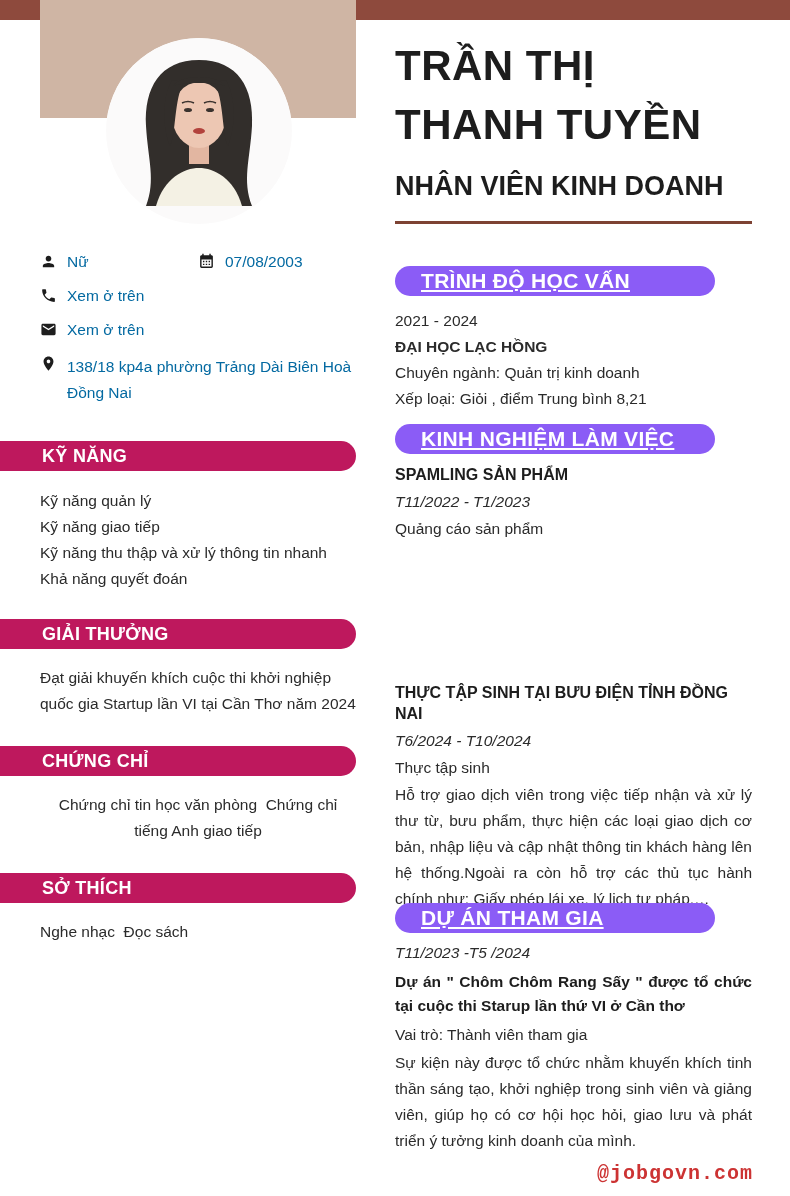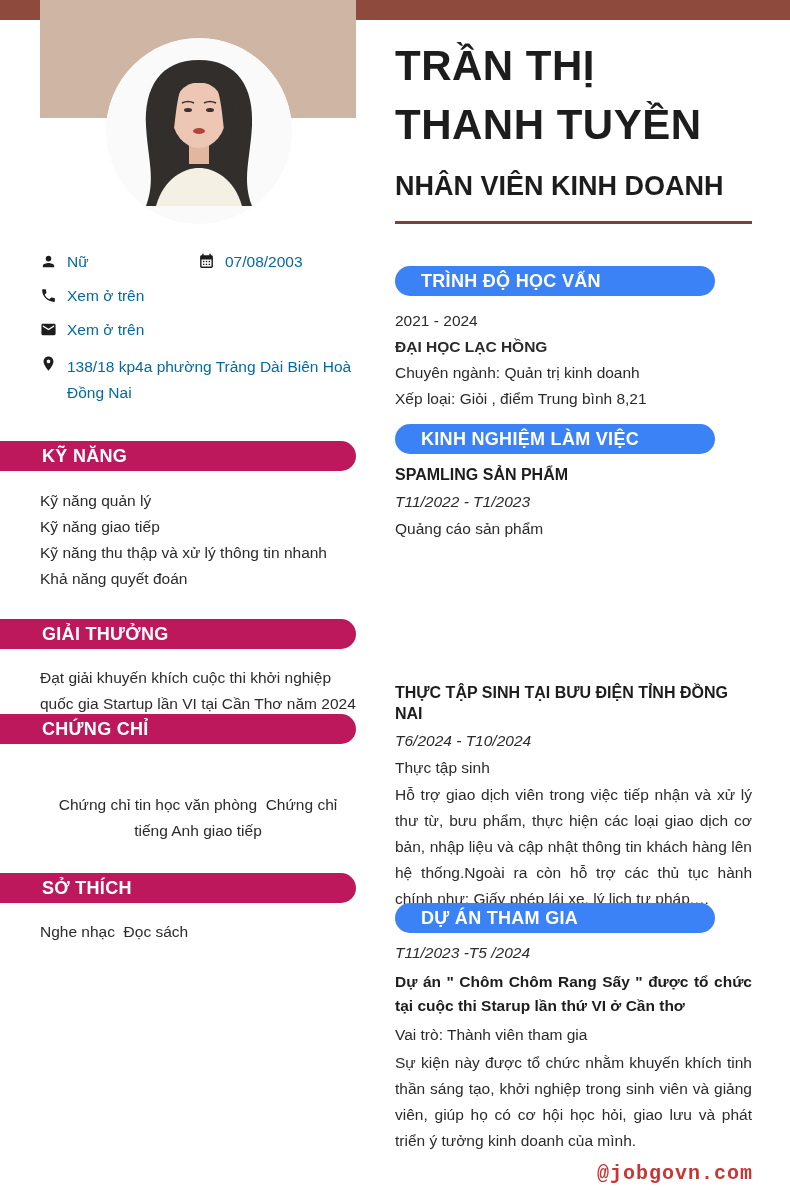--- a/index.html
+++ b/index.html
@@ -50,24 +50,24 @@
     border-radius:0 15px 15px 0;
     color:#ffffff; font-weight:700; font-size:18px; line-height:30px;
     padding-left:42px; letter-spacing:0.3px;
   }
   .side-text { left:40px; width:316px; font-size:15.5px; line-height:26px; color:#2b2b2b; }
   .prewrap { white-space:pre-wrap; }
   .skill-item { line-height:26px; }
 
   
   .pill {
-    left:395px; width:320px; height:30px; background:#3b82f6;
+    left:395px; width:320px; height:30px; background:#8b5cf6;
     border-radius:15px;
-    color:#ffffff; font-weight:700; font-size:18px; line-height:30px;
-    padding-left:26px; letter-spacing:0.3px;
+    color:#ffffff; font-weight:700; font-size:21px; line-height:30px;
+    padding-left:26px; letter-spacing:0.3px;text-decoration:underline;
   }
   .r-block { left:395px; width:357px; font-size:15.5px; color:#2b2b2b; }
   .r-line { line-height:26px; }
   .italic { }
   .bold { font-weight:700; }
   .job-head { font-size:16px; font-weight:700; line-height:21px; margin-bottom:6px; color:#1d1d1d; }
   .job-period { font-style:italic; line-height:21px; margin-bottom:6px; }
   .job-role { line-height:21px; margin-bottom:4px; }
   .job-desc { text-align:justify; line-height:26px; }
   .proj-period { font-style:italic; line-height:22px; margin-bottom:6px; }
@@ -158,21 +158,21 @@
 <div class="abs side-text" style="top:488px;">
   <div class="skill-item">Kỹ năng quản lý</div>
   <div class="skill-item">Kỹ năng giao tiếp</div>
   <div class="skill-item">Kỹ năng thu thập và xử lý thông tin nhanh</div>
   <div class="skill-item">Khả năng quyết đoán</div>
 </div>
 
 <div class="abs side-bar" style="top:619px;">GIẢI THƯỞNG</div>
 <div class="abs side-text" style="top:665px;">Đạt giải khuyến khích cuộc thi khởi nghiệp quốc gia Startup lần VI tại Cần Thơ năm 2024</div>
 
-<div class="abs side-bar" style="top:714px;">CHỨNG CHỈ</div>
+<div class="abs side-bar" style="top:746px;">CHỨNG CHỈ</div>
 <div class="abs side-text prewrap" style="top:792px;text-align:center;">Chứng chỉ tin học văn phòng  Chứng chỉ tiếng Anh giao tiếp</div>
 
 <div class="abs side-bar" style="top:873px;">SỞ THÍCH</div>
 <div class="abs side-text prewrap" style="top:919px;">Nghe nhạc  Đọc sách</div>
 
 <div class="abs pill" style="top:266px;">TRÌNH ĐỘ HỌC VẤN</div>
 <div class="abs r-block" style="top:308px;">
   <div class="r-line italic">2021 - 2024</div>
   <div class="r-line bold">ĐẠI HỌC LẠC HỒNG</div>
   <div class="r-line">Chuyên ngành: Quản trị kinh doanh</div>

